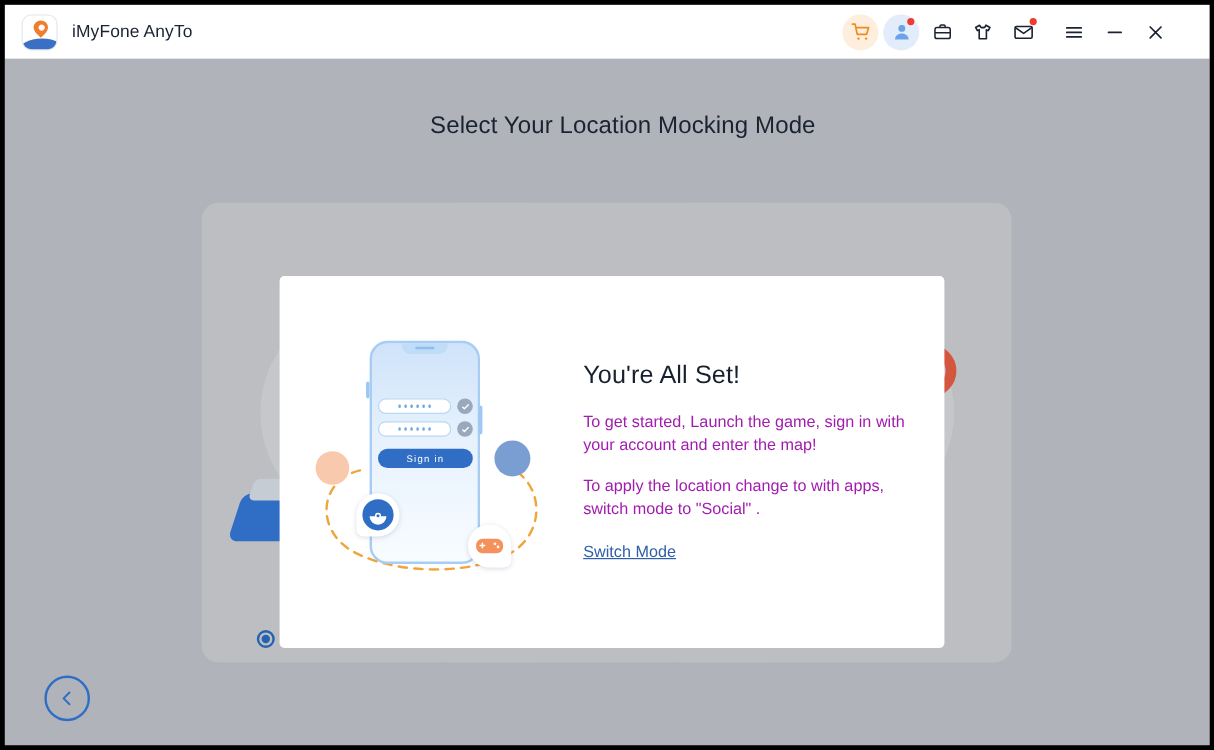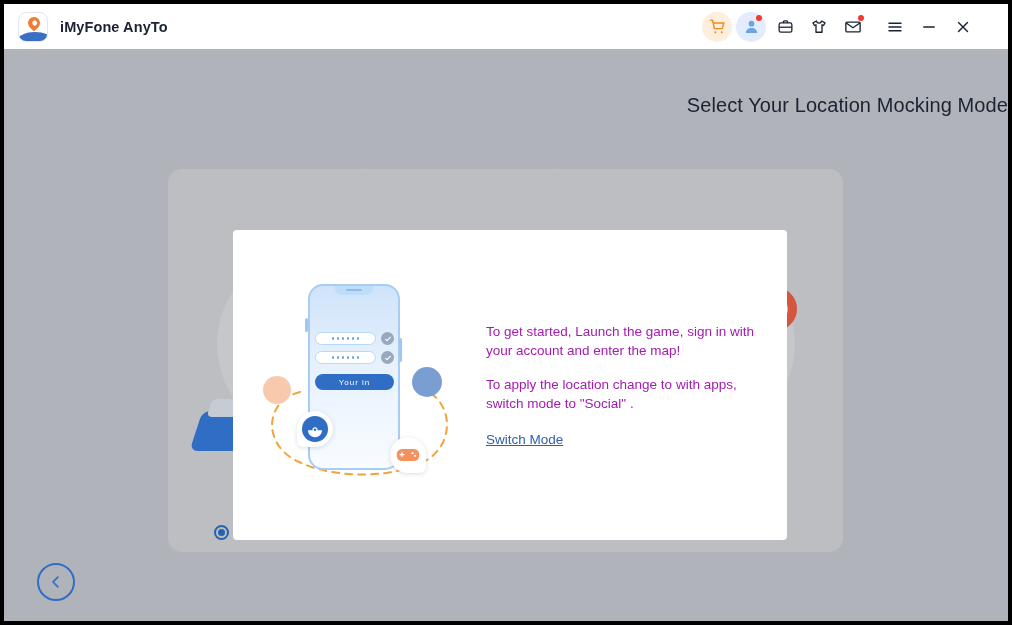--- a/index.html
+++ b/index.html
@@ -25,21 +25,20 @@
   
   #title-bar {
     position: absolute;
     left: 0; top: 0;
     width: 1004px;
     height: 45px;
     background: #ffffff;
     display: flex;
     align-items: center;
     padding: 0 30px 0 14px;
-    font-weight: bold;
   }
 
   #app-logo {
     width: 30px; height: 30px;
     border-radius: 8px;
     background: #ffffff;
     border: 1px solid #e2e6ee;
     position: relative;
     overflow: hidden;
     flex: 0 0 auto;
@@ -108,21 +107,21 @@
     left: 0; top: 45px;
     width: 1004px;
     height: 572px;
     background: #b0b3b9;
   }
 
   #page-title {
     position: absolute;
     left: 0; top: 45px;
     width: 1004px;
-    text-align: right;
+    text-align: center;
     font-size: 20px;
     color: #1b2331;
     letter-spacing: .1px;
     padding-left: 26px;
   }
 
   
   .mode-card {
     position: absolute;
     top: 120px;
@@ -555,21 +554,21 @@
               <i></i>
               <i></i>
           </div>
           <div class="check-circle">
             <svg width="8" height="8" viewBox="0 0 24 24" fill="none" stroke="#ffffff" stroke-width="3.4" stroke-linecap="round" stroke-linejoin="round">
                 <path d="M5 13l4 4 10-10"></path>
               </svg>
           </div>
         </div>
 
-        <div class="signin-btn">Your in</div>
+        <div class="signin-btn">Sign in</div>
 
         <div class="pin-bubble" id="pin-pokeball">
           <div class="inner-ico">
             <svg width="18" height="18" viewBox="0 0 24 24" fill="none">
               <circle cx="12" cy="12" r="9.4" fill="#2f6ec4"></circle>
               <path d="M2.6 13.6h18.8a9.4 9.4 0 0 1-18.8 0z" fill="#ffffff"></path>
               <circle cx="12" cy="13" r="3.4" fill="#ffffff"></circle>
               <circle cx="12" cy="13" r="1.7" fill="#2f6ec4"></circle>
             </svg>
           </div>
@@ -582,20 +581,21 @@
               <path d="M8 8v5M5.5 10.5h5" stroke="#ffffff" stroke-width="1.7" stroke-linecap="round"></path>
               <circle cx="22" cy="8.6" r="1.5" fill="#ffffff"></circle>
               <circle cx="25.4" cy="12" r="1.5" fill="#ffffff"></circle>
             </svg>
           </div>
         </div>
 
       </div>
 
       <div id="modal-text">
+        <div id="modal-heading">You're All Set!</div>
         <p class="modal-para">To get started, Launch the game, sign in with your account and enter the map!</p>
         <p class="modal-para">To apply the location change to with apps, switch mode to "Social" .</p>
         <a id="switch-mode-link">Switch Mode</a>
       </div>
 
     </div>
 
     <div id="back-button">
       <svg width="18" height="18" viewBox="0 0 24 24" fill="none" stroke="#2f6ec4" stroke-width="2.2" stroke-linecap="round" stroke-linejoin="round">
         <path d="M14.5 5.5L8 12l6.5 6.5"></path>

